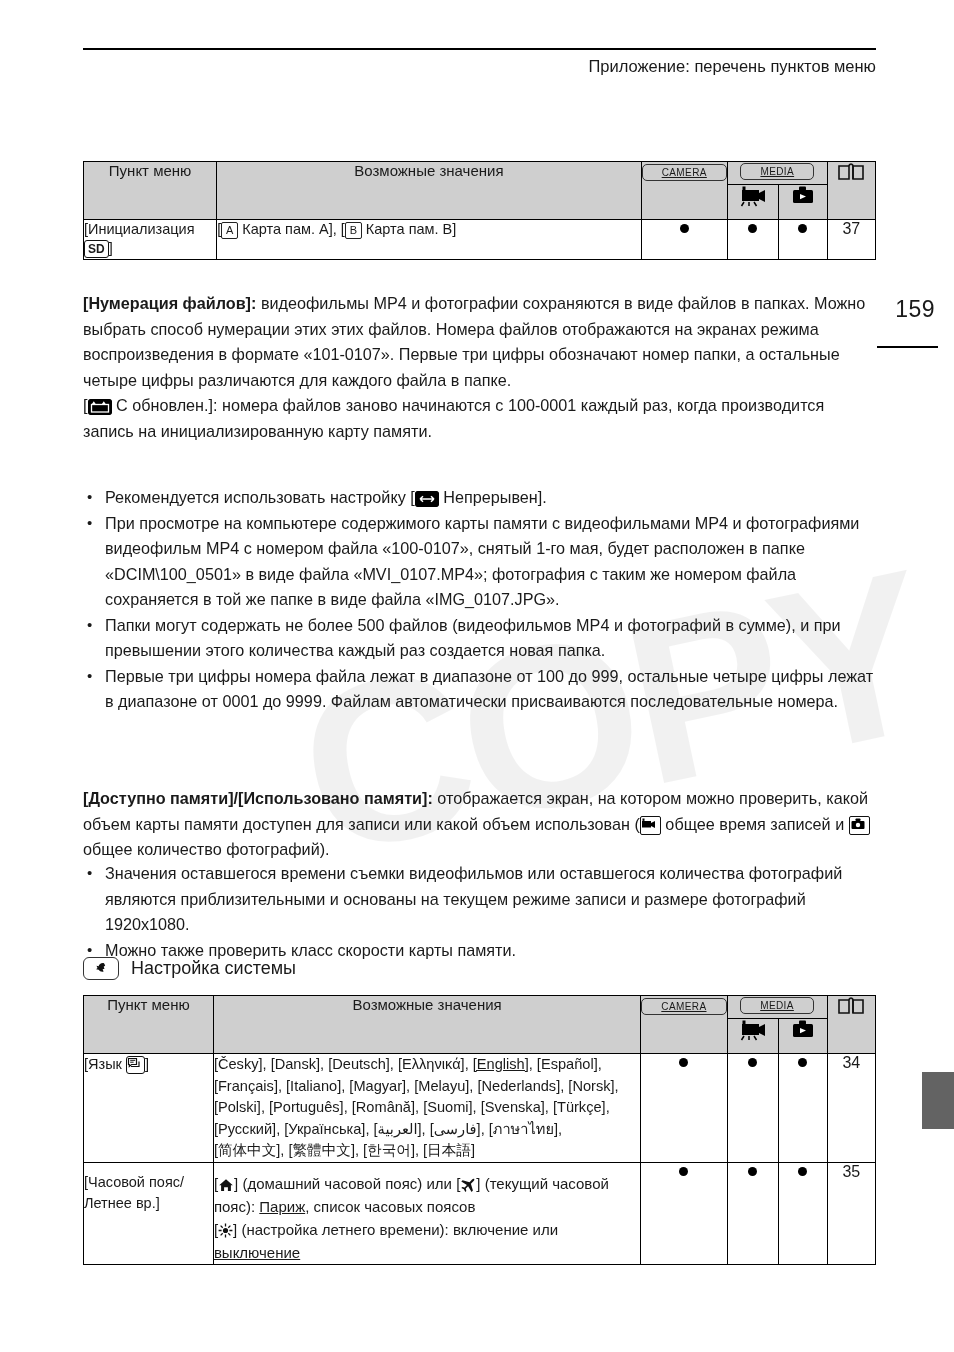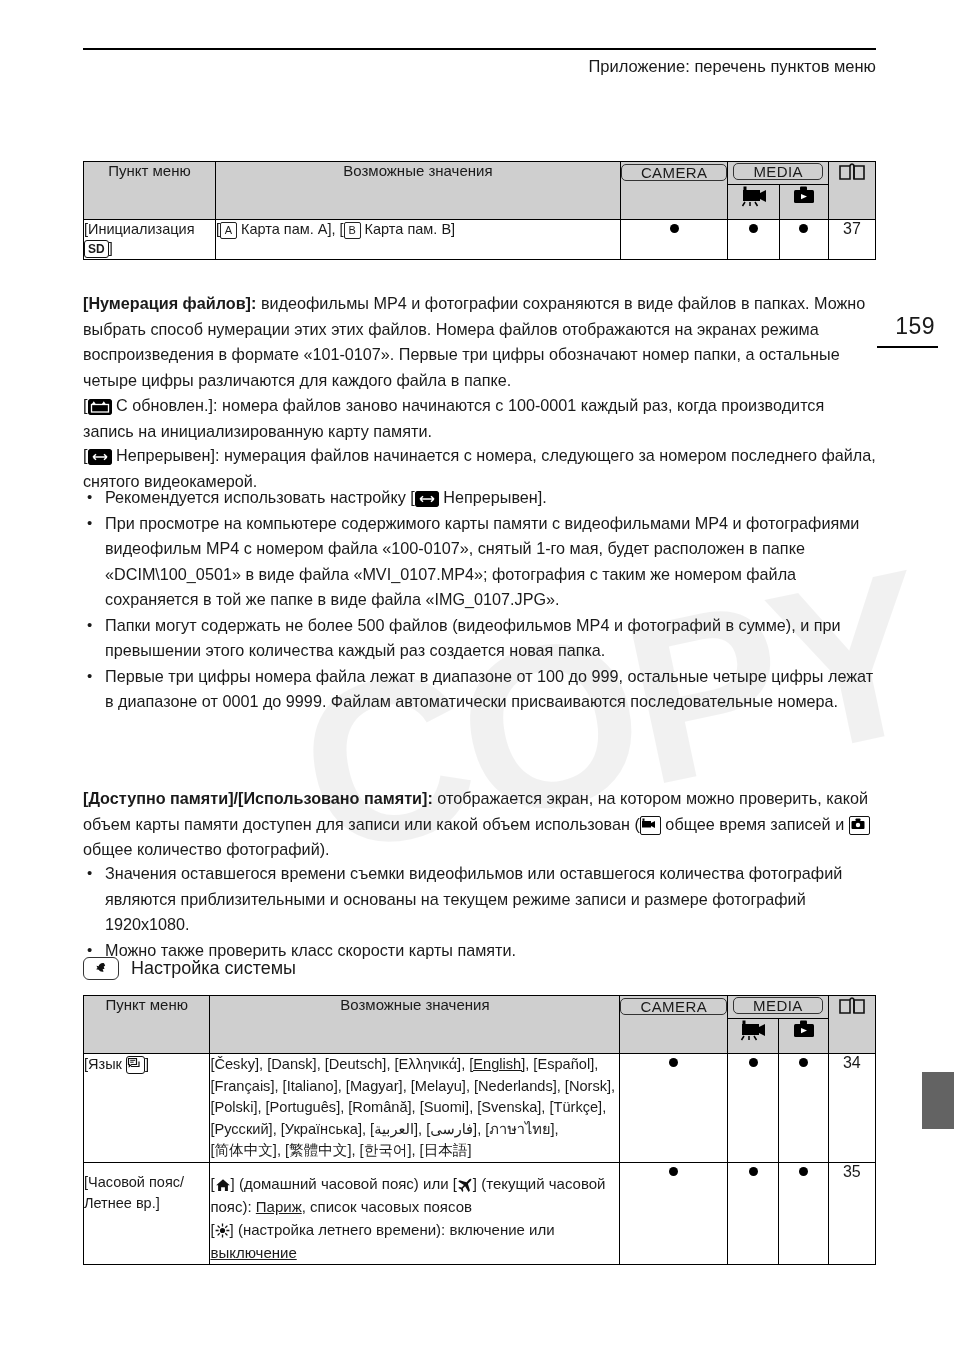--- a/index.html
+++ b/index.html
@@ -50,21 +50,21 @@
     top: 57px;
     font-size: 16.5px;
     color: #1a1a1a;
     white-space: nowrap;
   }
 
   
   .pageno {
     position: absolute;
     right: 19px;
-    top: 313px;
+    top: 296px;
     font-size: 23px;
     color: #1a1a1a;
     letter-spacing: 0.5px;
   }
   .pageno-rule {
     position: absolute;
     right: 16px;
     top: 346px;
     width: 61px;
     height: 2px;
@@ -123,25 +123,26 @@
     border-radius: 50%;
     background: #000;
   }
 
   
   .chip {
     display: inline-block;
     border: 1.4px solid #333;
     border-radius: 5px;
     padding: 0px 19px;
-    font-size: 15px;
+    font-size: 10px;
     letter-spacing: 0.4px;
     line-height: 15px;
     vertical-align: middle;
     white-space: nowrap;
+    text-decoration: underline;
   }
   .chip-sq {
     display: inline-block;
     border: 1.4px solid #222;
     border-radius: 2px;
     width: 15px;
     height: 15px;
     line-height: 14px;
     text-align: center;
     font-size: 11px;
@@ -316,28 +317,20 @@
   <div class="body-block" style="top:393px;">
     <p><span>[</span><span class="blk" style="width:24px;height:16px;">
       <svg width="24" height="16" viewBox="0 0 24 16">
             <rect x="0" y="0" width="24" height="16" rx="3" fill="#000"></rect>
             <rect x="3.5" y="5.5" width="17" height="7.5" fill="none" stroke="#fff" stroke-width="1.3"></rect>
             <path d="M8 5.5l-2.2-3.3L3.6 5.5zM18 5.5l-2.2-3.3-2.2 3.3z" fill="#fff"></path>
           </svg>
     </span><span> С обновлен.]: номера файлов заново начинаются с 100-0001 каждый раз, когда производится запись на инициализированную карту памяти.</span></p>
   </div>
 
-  <div class="body-block" style="top:443px;">
-    <p><span>[</span><span class="blk" style="width:24px;height:16px;">
-      <svg width="24" height="16" viewBox="0 0 24 16">
-            <rect x="0" y="0" width="24" height="16" rx="3" fill="#000"></rect>
-            <path d="M5 8h14M5 8l3-2.8M5 8l3 2.8M19 8l-3-2.8M19 8l-3 2.8" stroke="#fff" stroke-width="1.5" fill="none"></path>
-          </svg>
-    </span><span> Непрерывен]: нумерация файлов начинается с номера, следующего за номером последнего файла, снятого видеокамерой.</span></p>
-  </div>
 
   <div class="body-block" style="top:485px;">
     <ul class="bl">
       <li><span>Рекомендуется использовать настройку [</span><span class="blk" style="width:24px;height:16px;">
         <svg width="24" height="16" viewBox="0 0 24 16">
               <rect x="0" y="0" width="24" height="16" rx="3" fill="#000"></rect>
               <path d="M5 8h14M5 8l3-2.8M5 8l3 2.8M19 8l-3-2.8M19 8l-3 2.8" stroke="#fff" stroke-width="1.5" fill="none"></path>
             </svg>
       </span><span> Непрерывен].</span></li>
       <li><span>При просмотре на компьютере содержимого карты памяти с видеофильмами MP4 и фотографиями видеофильм MP4 с номером файла «100-0107», снятый 1-го мая, будет расположен в папке «DCIM\100_0501» в виде файла «MVI_0107.MP4»; фотография с таким же номером файла сохраняется в той же папке в виде файла «IMG_0107.JPG».</span></li>

